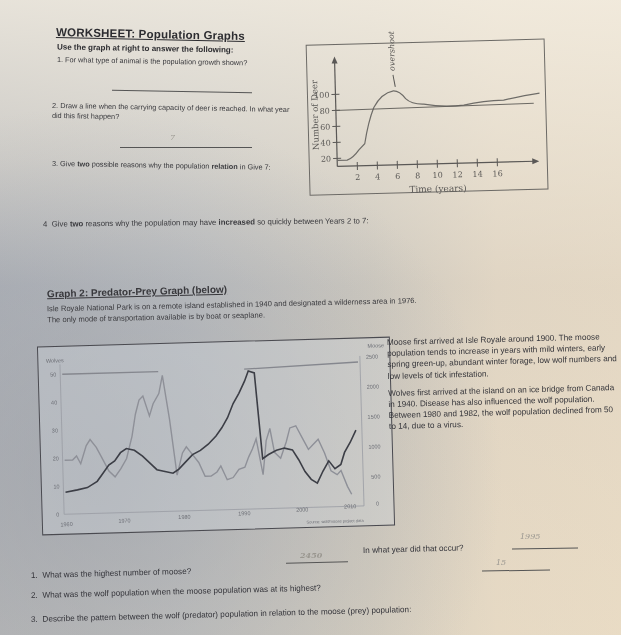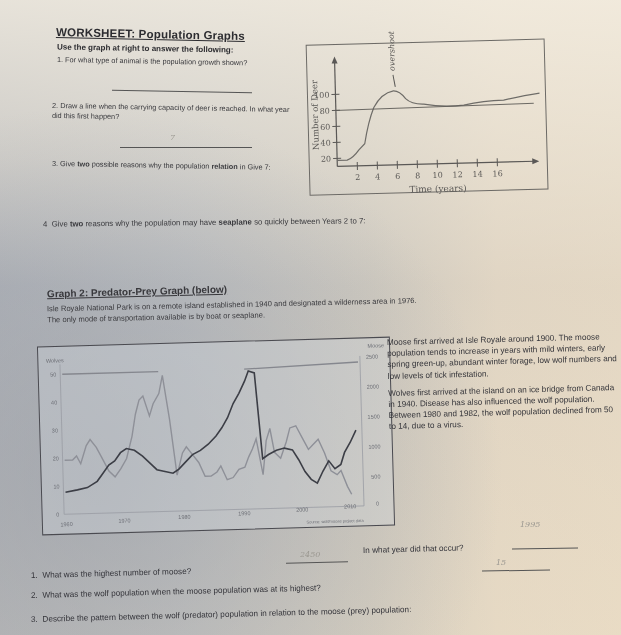--- a/index.html
+++ b/index.html
@@ -106,21 +106,21 @@
 
       <line x1="42" y1="78" x2="240" y2="76" stroke="#5e5c58" stroke-width="0.9"></line>
 
       <line x1="102" y1="56" x2="100" y2="44" stroke="#5a5856" stroke-width="1"></line>
       <text x="102" y="40" transform="rotate(-90 102 40)" font-family="DejaVu Serif, serif" font-style="italic" font-size="8" fill="#5a5856">overshoot</text>
     </svg>
   </div>
 
   <div class="abs q4">
     <span>4</span>&nbsp;
-    <span>Give </span><b>two</b><span> reasons why the population may have </span><b>seaplane</b><span> so quickly between Years 2 to 7:</span>
+    <span>Give </span><b>two</b><span> reasons why the population may have </span><b>increased</b><span> so quickly between Years 2 to 7:</span>
   </div>
 
   <div class="abs g2title">Graph 2: Predator-Prey Graph (below)</div>
   <div class="abs g2intro">
     <div>Isle Royale National Park is on a remote island established in 1940 and designated a wilderness area in 1976.</div>
     <div>The only mode of transportation available is by boat or seaplane.</div>
   </div>
 
   <div class="abs mw-chart">
     <svg viewBox="0 0 360 195">
@@ -165,24 +165,24 @@
   <div class="abs side">
     <p>Moose first arrived at Isle Royale around 1900. The moose population tends to increase in years with mild winters, early spring green-up, abundant winter forage, low wolf numbers and low levels of tick infestation.</p>
     <p>Wolves first arrived at the island on an ice bridge from Canada in 1940. Disease has also influenced the wolf population. Between 1980 and 1982, the wolf population declined from 50 to 14, due to a virus.</p>
   </div>
 
   <div class="abs bq" style="left:31px; top:571px; width:600px;">
     <span>1.</span>&nbsp;
     <span>What was the highest number of moose?</span>
   </div>
   <div class="abs blank" style="left:286px; top:562px; width:62px; transform:rotate(-1.5deg);"></div>
-  <div class="abs hand" style="left:300px; top:550px;">2450</div>
+  <div class="abs hand" style="left:300px; top:550px;font-weight:bold;">2450</div>
   <div class="abs bq" style="left:363px; top:546px;">In what year did that occur?</div>
   <div class="abs blank" style="left:512px; top:548px; width:66px; transform:rotate(-1deg);"></div>
-  <div class="abs hand" style="left:520px; top:520px;">1995</div>
+  <div class="abs hand" style="left:520px; top:532px;">1995</div>
 
   <div class="abs bq" style="left:31px; top:591px; width:520px;">
     <span>2.</span>&nbsp;
     <span>What was the wolf population when the moose population was at its highest?</span>
   </div>
   <div class="abs blank" style="left:482px; top:570px; width:68px; transform:rotate(-1deg);"></div>
   <div class="abs hand" style="left:496px; top:558px;">15</div>
 
   <div class="abs bq" style="left:31px; top:615px; width:600px;">
     <span>3.</span>&nbsp;

